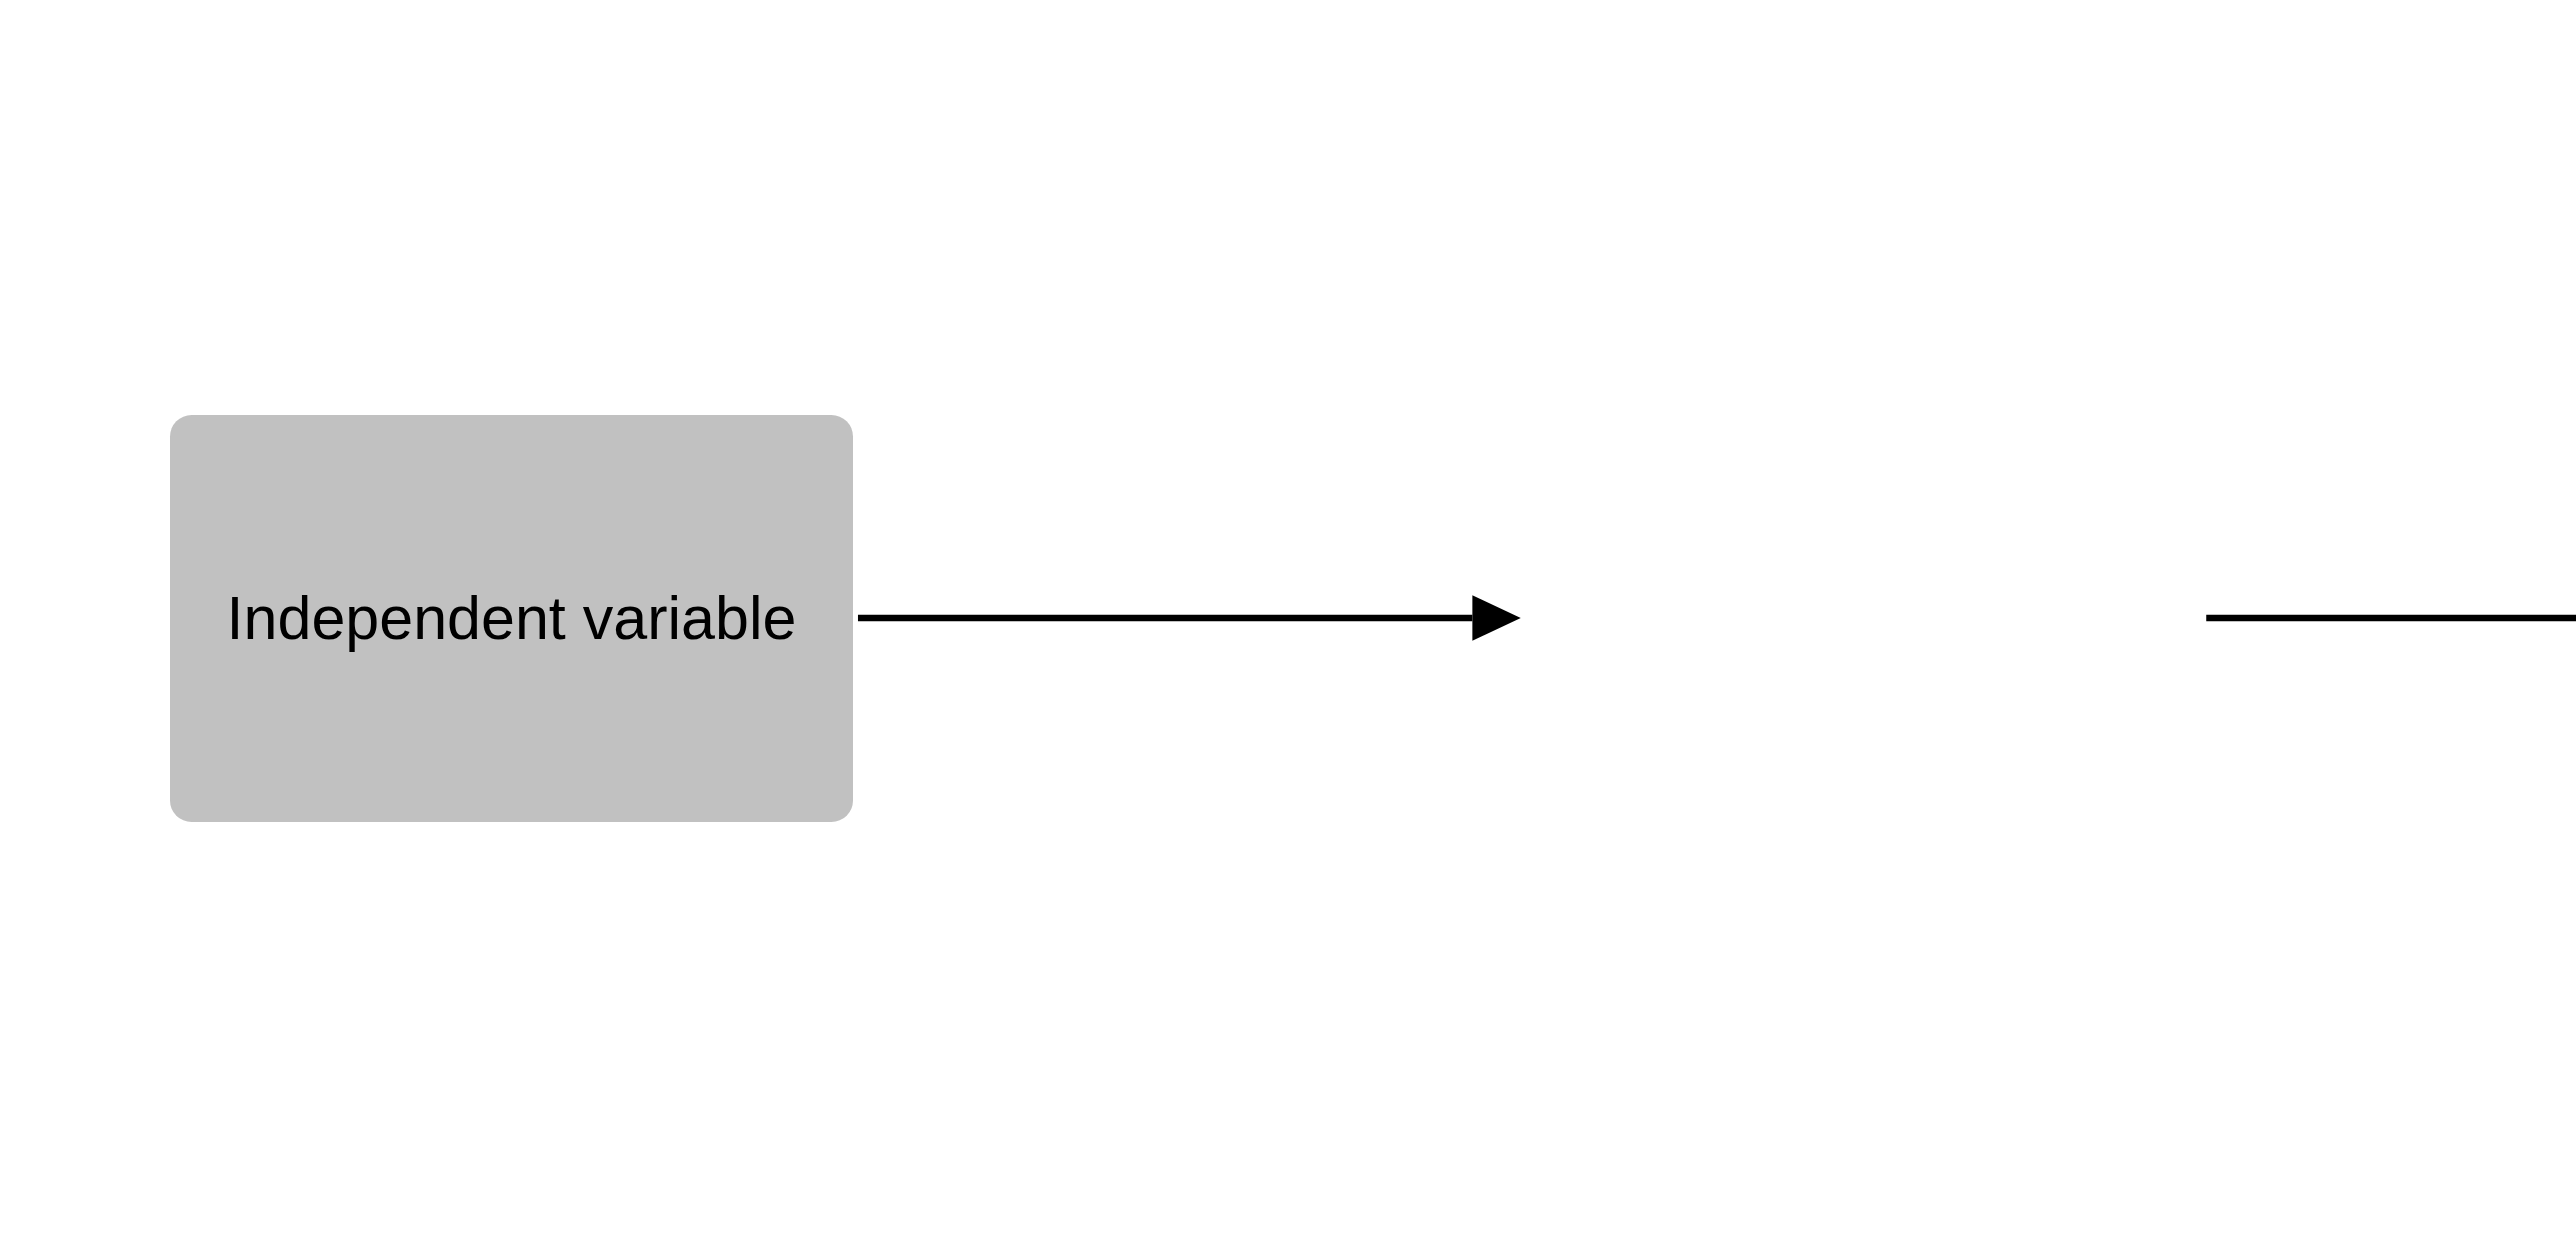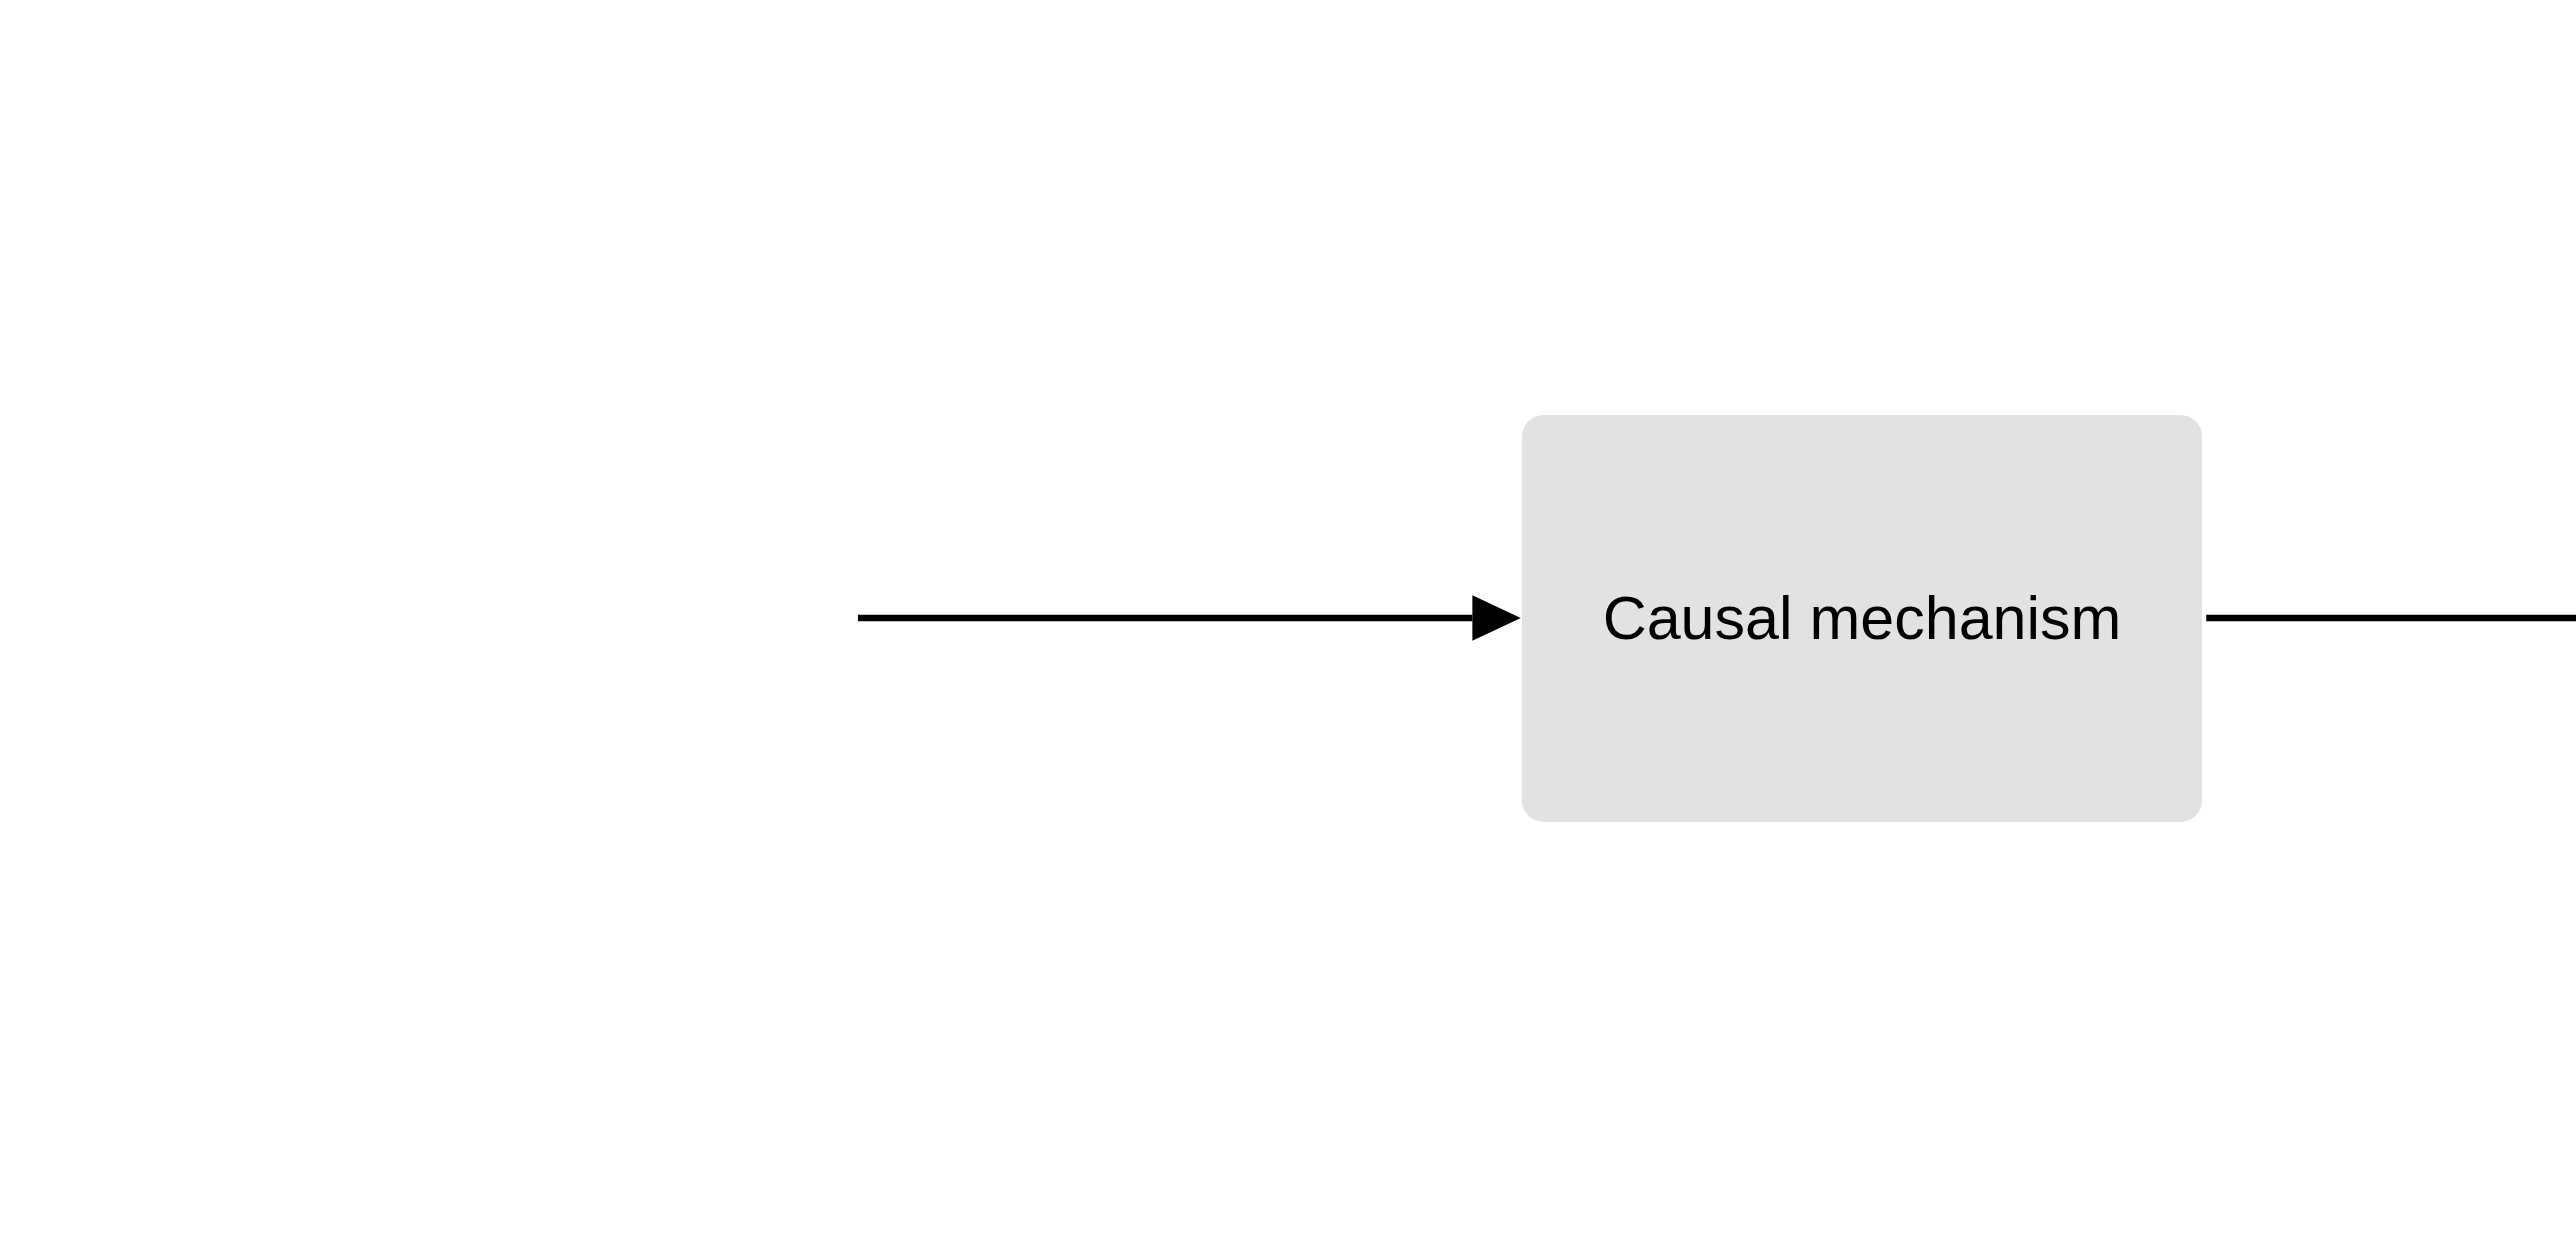--- a/index.html
+++ b/index.html
@@ -53,19 +53,19 @@
     <g>
       <line class="edge-shaft" x1="1665" y1="1200" x2="2858" y2="1200" stroke="#000000" style="stroke: rgb(0, 0, 0);"></line>
       <polygon points="2858,1156 2952,1200 2858,1244" fill="#000000" style="fill: rgb(0, 0, 0);"></polygon>
     </g>
     <g>
       <line class="edge-shaft" x1="4283" y1="1200" x2="5471" y2="1200" stroke="#000000" style="stroke: rgb(0, 0, 0);"></line>
       <polygon points="5471,1156 5565,1200 5471,1244" fill="#000000" style="fill: rgb(0, 0, 0);"></polygon>
     </g>
   </svg>
 
+  <div class="node node-a" style="background-color: rgb(193, 193, 193);">
+    <span class="node-label">Independent variable</span>
+  </div>
 
-  <div class="node node-b" style="background-color: rgb(226, 226, 226);">
-    <span class="node-label">Causal mechanism</span>
-  </div>
 
 </div>
 
 
 </body></html>

